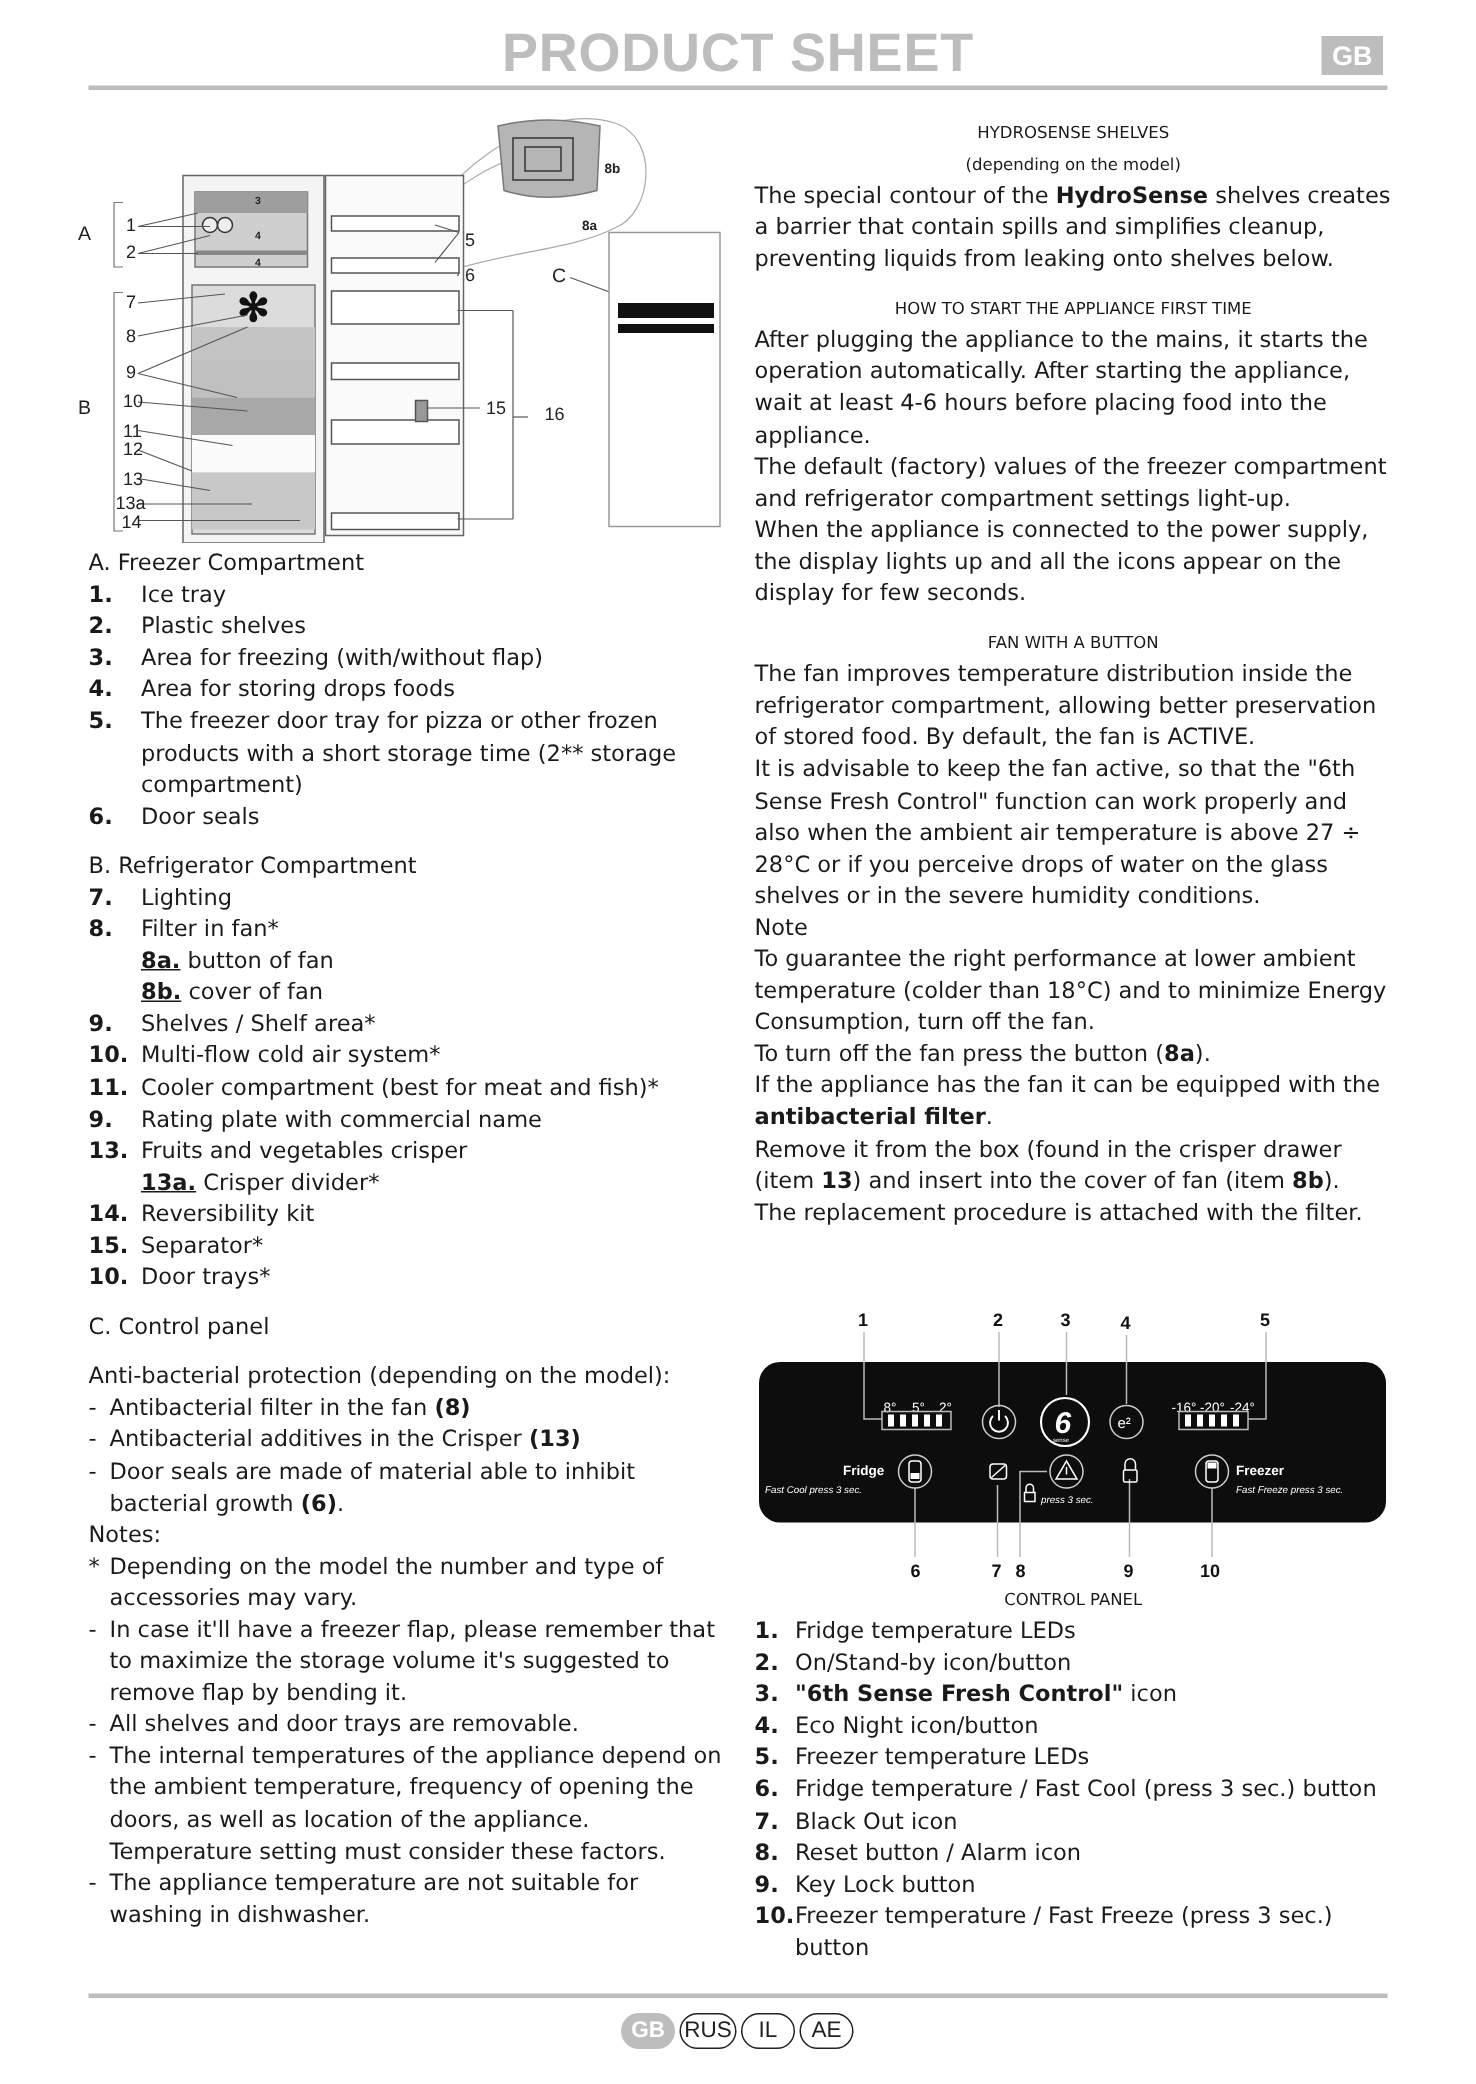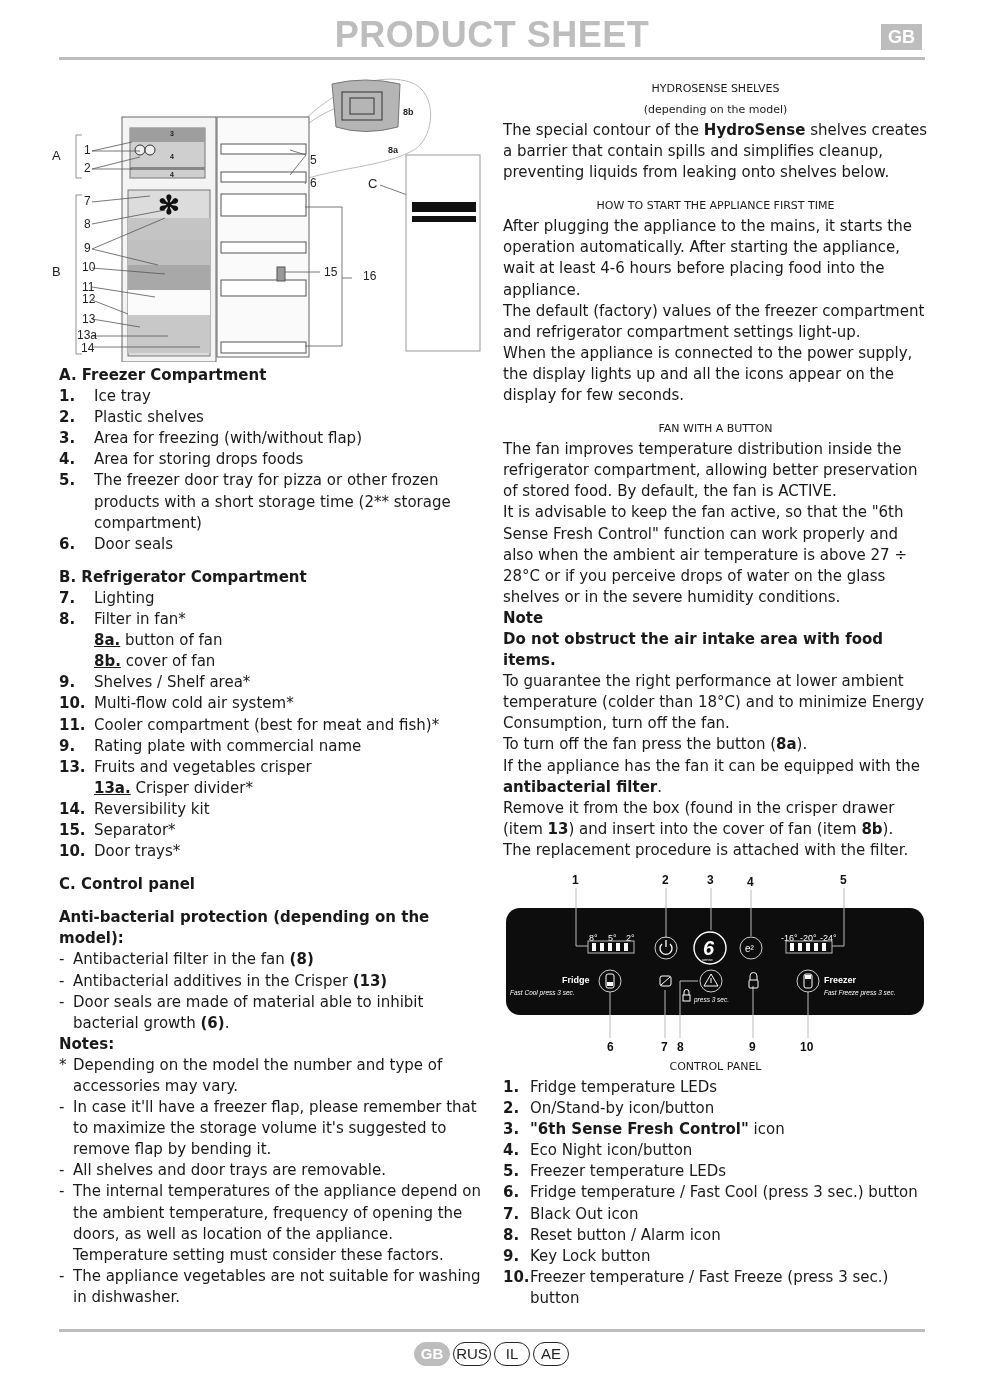--- a/index.html
+++ b/index.html
@@ -8,21 +8,21 @@
   .title { position: absolute; left: 0; width: 984px; top: 14px; text-align: center;
            font-family: "Liberation Sans", sans-serif; font-weight: bold; font-size: 36px;
            color: #bdbdbd; letter-spacing: 0.5px; }
   .gb-badge { position: absolute; left: 881px; top: 24px; width: 41px; height: 26px;
               background: #bdbdbd; color: #fff; font-family: "Liberation Sans", sans-serif;
               font-weight: bold; font-size: 18px; text-align: center; line-height: 26px; }
   .rule { position: absolute; left: 59px; width: 866px; height: 3px; background: #bdbdbd; }
   .col { position: absolute; font-size: 15px; line-height: 21.1px; }
   .col-left { left: 59px; top: 365px; width: 425px; }
   .col-right { left: 503px; top: 78px; width: 425px; }
-  .h-sub { font-weight: bold; margin: 0; }
+  .h-sub { font-weight: normal; margin: 0; }
   .h-sec { font-weight: normal; font-size: 11px; line-height: 21px; margin: 0; text-align: center; }
   .num-list { margin: 0; padding: 0; list-style: none; }
   .num-list li { display: flex; }
   .num-list .n { font-weight: bold; width: 35px; flex: none; }
   .num-list .sub { padding-left: 35px; }
   .num-list .sub b { font-weight: bold; text-decoration: underline; }
   .cp-list .n { width: 27px; }
   .dash-list { margin: 0; padding: 0; list-style: none; }
   .dash-list li { display: flex; }
   .dash-list .d { width: 14px; flex: none; }
@@ -242,40 +242,39 @@
       <li>
         <span class="d">-</span>
         <span>All shelves and door trays are removable.</span>
       </li>
       <li>
         <span class="d">-</span>
         <span>The internal temperatures of the appliance depend on the ambient temperature, frequency of opening the doors, as well as location of the appliance. Temperature setting must consider these factors.</span>
       </li>
       <li>
         <span class="d">-</span>
-        <span>The appliance vegetables are not suitable for washing in dishwasher.</span>
+        <span>The appliance temperature are not suitable for washing in dishwasher.</span>
       </li>
     </ul>
 </div>
 
 <div class="col col-right">
   <p class="h-sec">HYDROSENSE SHELVES</p>
   <p class="h-sec">(depending on the model)</p>
   <p><span>The special contour of the </span><b>HydroSense</b><span> shelves creates a barrier that contain spills and simplifies cleanup, preventing liquids from leaking onto shelves below.</span></p>
   <div class="gap"></div>
   <p class="h-sec">HOW TO START THE APPLIANCE FIRST TIME</p>
   <p>After plugging the appliance to the mains, it starts  the operation automatically. After starting the appliance, wait at least 4-6 hours before placing food into the appliance.</p>
   <p>The default (factory) values of the freezer compartment and refrigerator compartment settings light-up.</p>
   <p>When the appliance is connected to the power supply, the display lights up and all the icons appear on the display for few seconds.</p>
   <div class="gap"></div>
   <p class="h-sec">FAN WITH A BUTTON</p>
   <p>The fan improves temperature distribution inside the refrigerator compartment, allowing better preservation of stored food. By default, the fan is ACTIVE.</p>
   <p>It is advisable to keep the fan active, so that the "6th Sense Fresh Control" function can work properly and also when the ambient air temperature is above 27 ÷ 28°C or if you perceive drops of water on the glass shelves or in the severe humidity conditions.</p>
   <p class="h-sub">Note</p>
-  <p class="h-sub">Do not obstruct the air intake area with food items.</p>
   <p>To guarantee the right performance at lower ambient temperature (colder than 18°C) and to minimize Energy Consumption, turn off the fan.</p>
   <p><span>To turn off the fan press the button (</span><b>8a</b><span>).</span></p>
   <p><span>If the appliance has the fan it can be equipped with the </span><b>antibacterial filter</b><span>.</span></p>
   <p><span>Remove it from the box (found in the crisper drawer (item </span><b>13</b><span>) and insert  into the cover of fan (item </span><b>8b</b><span>).</span></p>
   <p>The replacement procedure is attached with the filter.</p>
 </div>
 
 <svg class="panel-wrap" viewBox="0 0 430 190" font-family="Liberation Sans, sans-serif">
 
   <g font-size="12" font-weight="bold" fill="#111">

